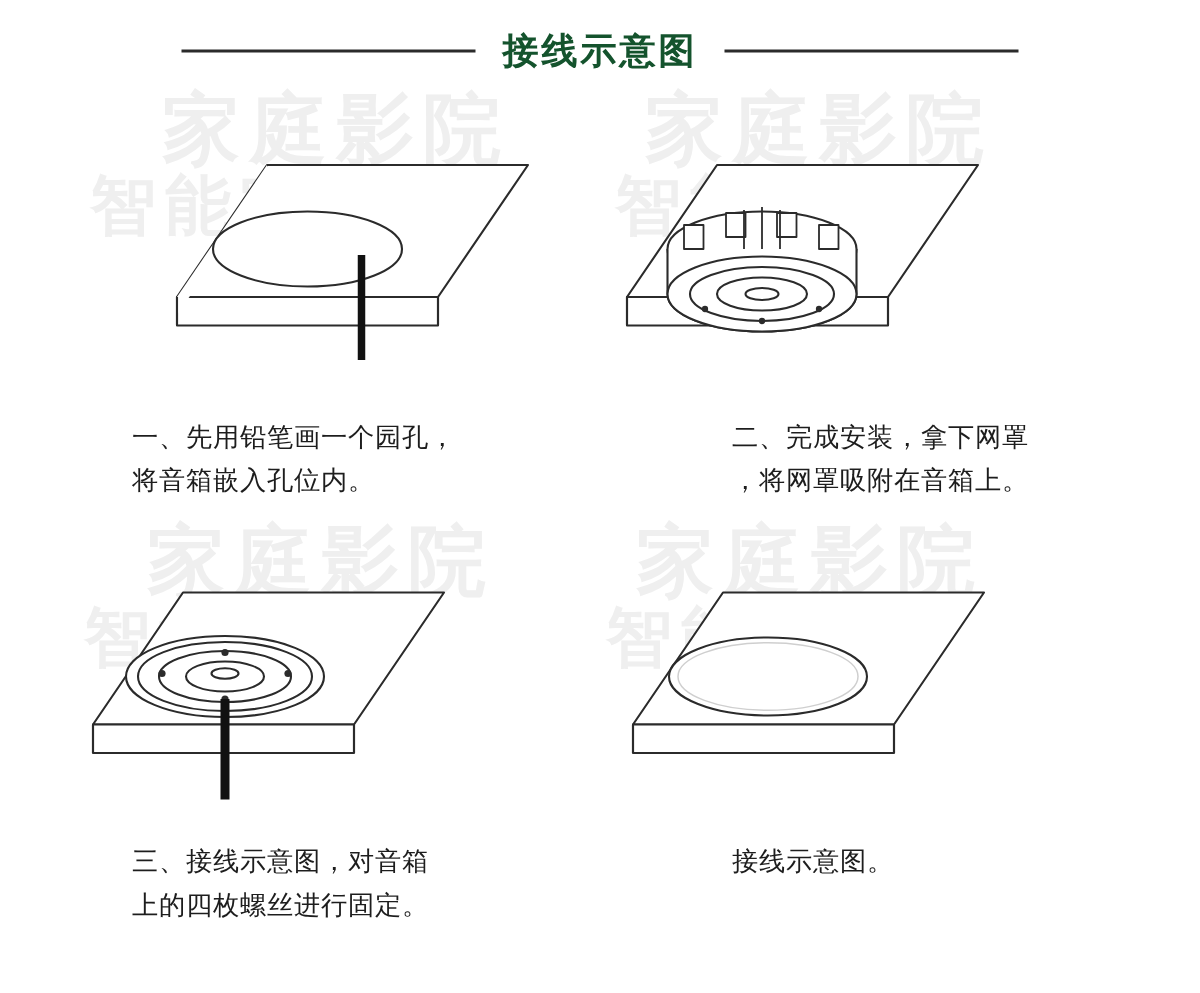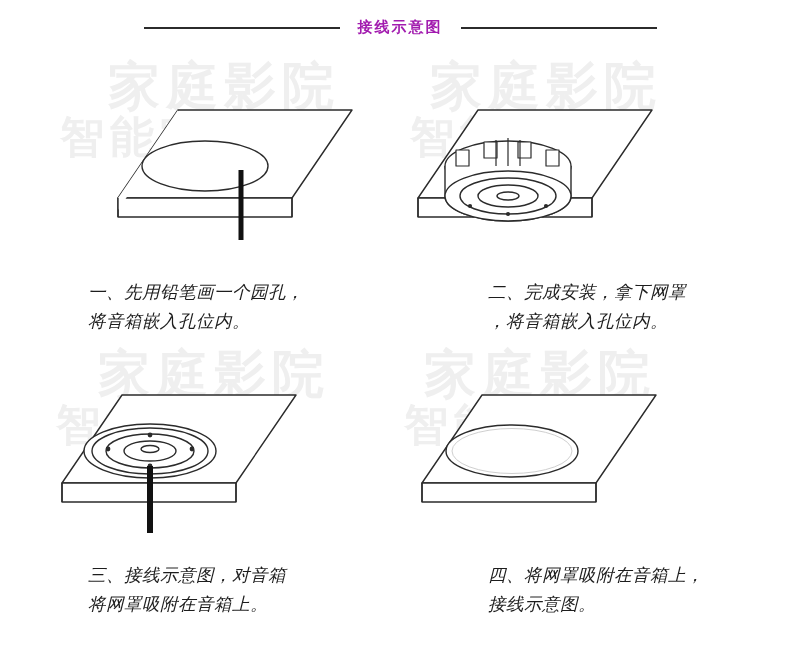--- a/index.html
+++ b/index.html
@@ -29,41 +29,40 @@
     display: flex;
     align-items: center;
     justify-content: center;
   }
   .title-rule {
     height: 2px;
     background: #2b2b2b;
     width: 196px;
   }
   .title-text {
-    font-size: 15px;
+    font-size: 24px;
     font-weight: bold;
     letter-spacing: 2px;
     padding: 0 18px;
-    color: #a21caf;
+    color: #14532d;
     white-space: nowrap;
   }
 
   
   .steps {
     position: absolute;
     top: 80px;
     left: 0;
     width: 800px;
     height: 570px;
   }
   .cell {
     position: absolute;
     width: 400px;
     height: 285px;
-    font-style: italic;
   }
   .cell.c1 { left: 0;   top: 0; }
   .cell.c2 { left: 400px; top: 0; }
   .cell.c3 { left: 0;   top: 285px; }
   .cell.c4 { left: 400px; top: 285px; }
 
   .art {
     position: absolute;
     top: 0;
     left: 0;
@@ -181,21 +180,21 @@
 
           <g fill="#2b2b2b" stroke="none">
             <circle cx="70" cy="126" r="2.1"></circle>
             <circle cx="108" cy="134" r="2.1"></circle>
             <circle cx="146" cy="126" r="2.1"></circle>
           </g>
         </svg>
       </div>
       <div class="caption">
         <div>二、完成安装，拿下网罩</div>
-        <div>，将音箱嵌入孔位内。</div>
+        <div>，将网罩吸附在音箱上。</div>
       </div>
     </div>
 
     <div class="cell c3">
       <div class="art">
         <svg width="400" height="190" viewBox="0 0 400 190" fill="none" stroke="#2b2b2b" stroke-width="1.4" stroke-linejoin="round">
 
           <polygon points="62,118 122,30 296,30 236,118" fill="#ffffff"></polygon>
           <polygon points="62,118 62,137 236,137 236,118" fill="#ffffff"></polygon>
           <line x1="62" y1="118" x2="62" y2="137"></line>
@@ -212,37 +211,36 @@
             <circle cx="150" cy="70" r="2.4"></circle>
             <circle cx="192" cy="84" r="2.4"></circle>
             <circle cx="150" cy="101" r="2.4"></circle>
           </g>
 
           <line x1="150" y1="101" x2="150" y2="168" stroke="#111111" stroke-width="6"></line>
         </svg>
       </div>
       <div class="caption">
         <div>三、接线示意图，对音箱</div>
-        <div>将网罩吸附在音箱上。</div>
+        <div>上的四枚螺丝进行固定。</div>
       </div>
     </div>
 
     <div class="cell c4">
       <div class="art">
         <svg width="400" height="190" viewBox="0 0 400 190" fill="none" stroke="#2b2b2b" stroke-width="1.4" stroke-linejoin="round">
 
           <polygon points="22,118 82,30 256,30 196,118" fill="#ffffff"></polygon>
           <polygon points="22,118 22,137 196,137 196,118" fill="#ffffff"></polygon>
           <line x1="22" y1="118" x2="22" y2="137"></line>
           <line x1="196" y1="118" x2="196" y2="137"></line>
 
           <ellipse cx="112" cy="86" rx="66" ry="26" fill="#ffffff"></ellipse>
           <ellipse cx="112" cy="86" rx="60" ry="22.5" fill="#ffffff" stroke="#cfcfcf" stroke-width="1"></ellipse>
         </svg>
       </div>
       <div class="caption">
-        <div>四、将网罩吸附在音箱上，</div>
         <div>接线示意图。</div>
       </div>
     </div>
 
   </div>
 </div>
 
 </body></html>

